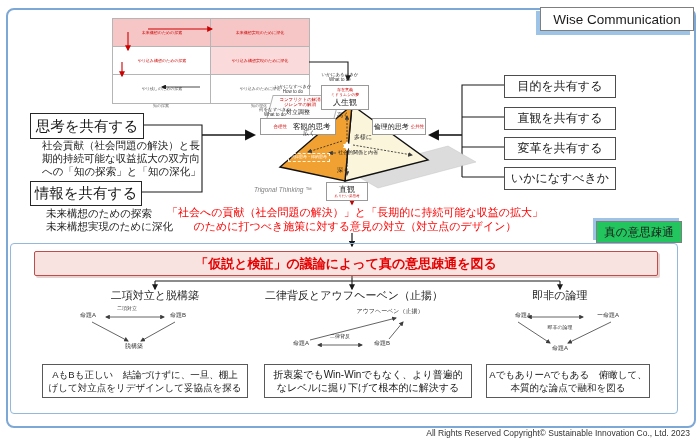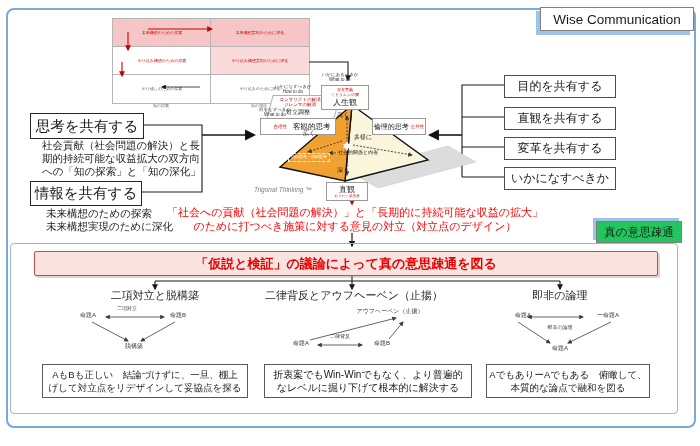--- a/index.html
+++ b/index.html
@@ -225,14 +225,15 @@
   </div>
   <div class="a col bx" style="left:264px;top:364px;width:206px;height:32px;font-size:10px;line-height:13px;">
     <div class="nw">折衷案でもWin-Winでもなく、より普遍的</div>
     <div class="nw">なレベルに掘り下げて根本的に解決する</div>
   </div>
   <div class="a col bx" style="left:486px;top:364px;width:162px;height:32px;font-size:9.5px;line-height:13px;">
     <div class="nw">AでもありーAでもある　俯瞰して、</div>
     <div class="nw">本質的な論点で融和を図る</div>
   </div>
 
+  <div class="a nw" style="left:360px;top:428px;width:330px;text-align:right;font-size:8.5px;color:#333;">All Rights Reserved Copyright© Sustainable Innovation Co., Ltd. 2023</div>
 
 </div>
 
 </body></html>

